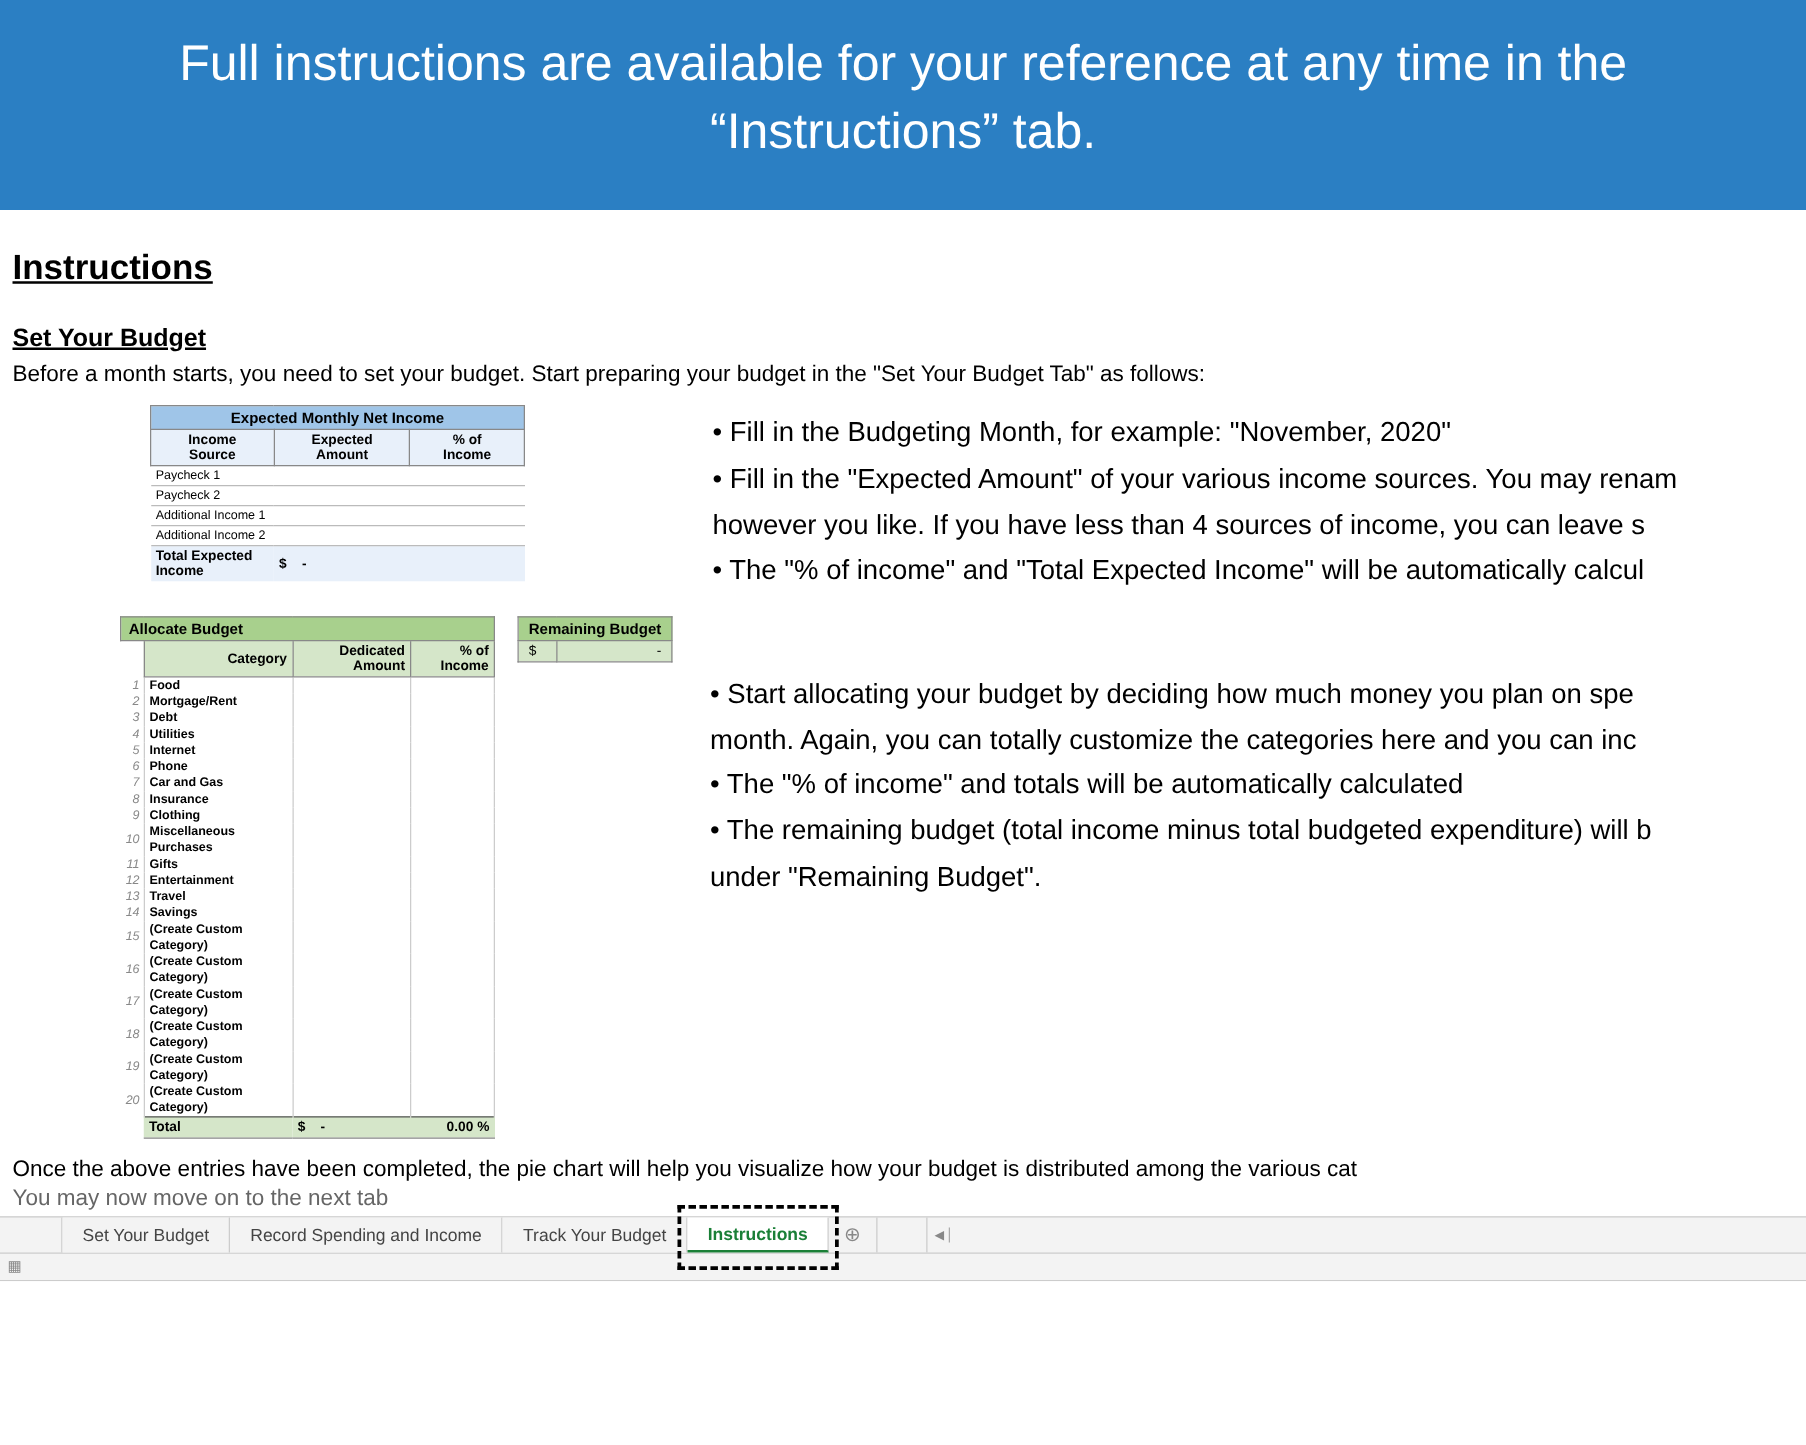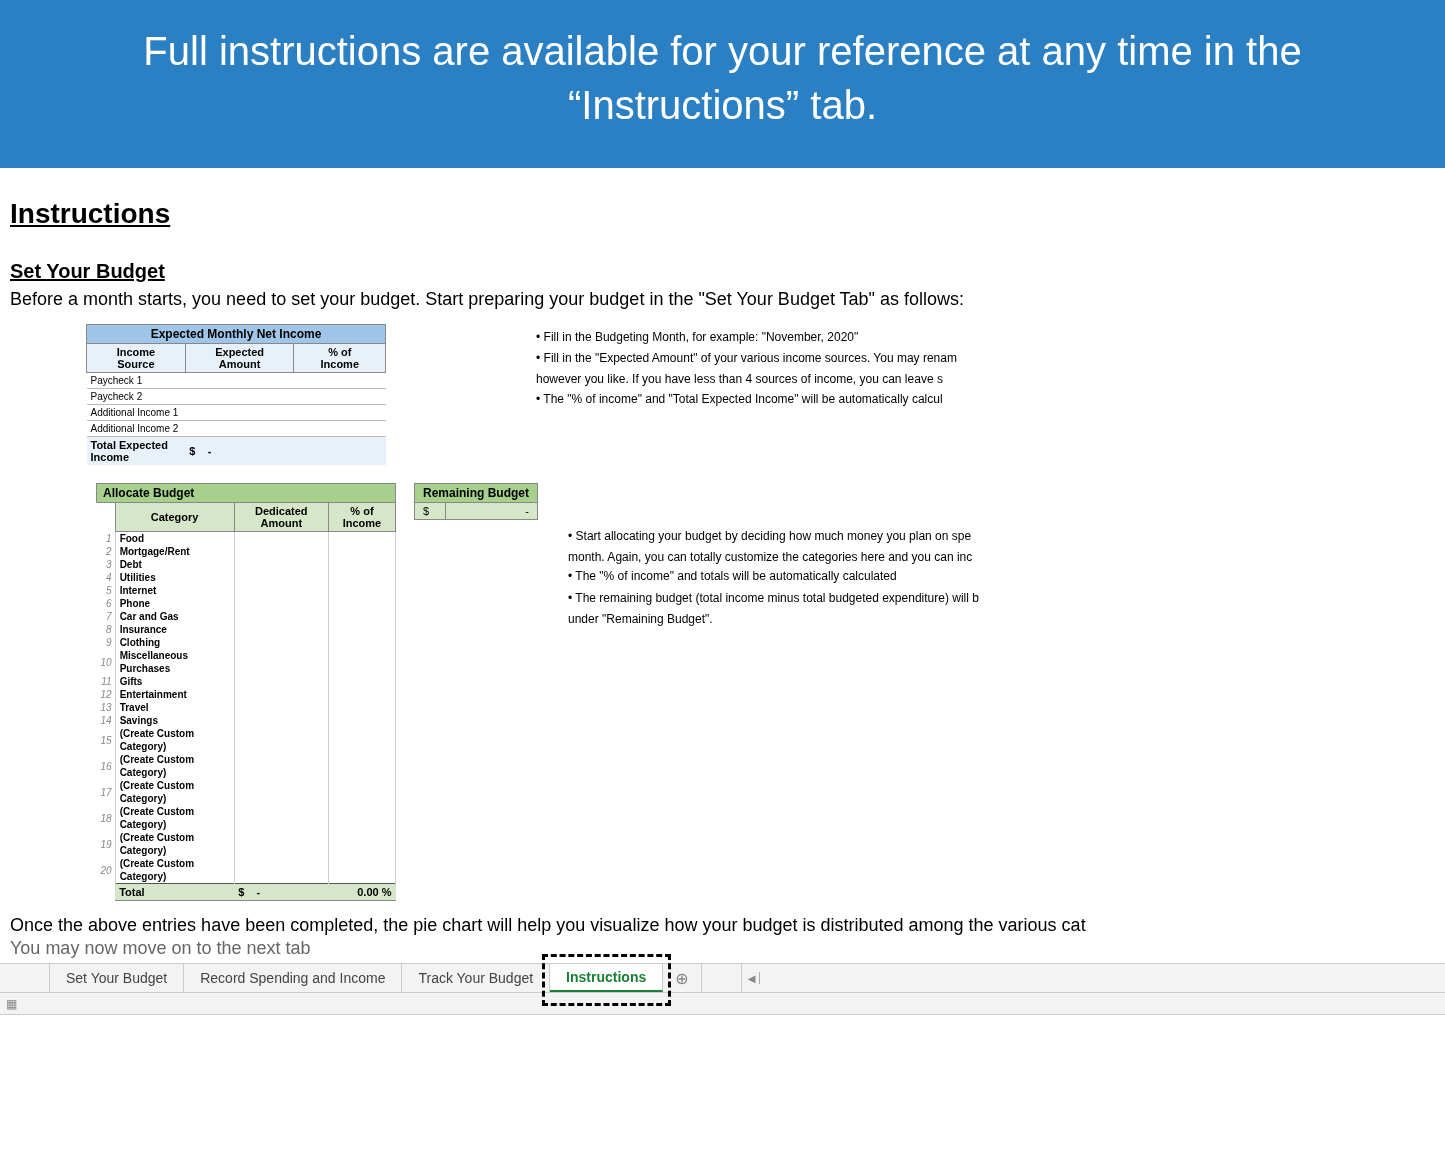--- a/index.html
+++ b/index.html
@@ -41,24 +41,24 @@
   }
   .budget-label {
     font-size: 14px;
     font-weight: 700;
     margin: 8px 0 10px 120px;
   }
   .row {
     display: flex;
     align-items: flex-start;
     gap: 30px;
-    margin-left: 76px;
+    margin-left: 110px;
   }
   .bullets {
-    font-size: 12px;
+    font-size: 22px;
     line-height: 1.6;
     margin-top: 4px;
     white-space: nowrap;
   }
   .bullets .b::before { content: "• "; }
   .bullets .b { margin-bottom: 2px; }
 
   
   .tbl-wrap { font-family: Arial, sans-serif; }
   .income {
@@ -105,21 +105,21 @@
     background: #a8d08d;
     text-align: left;
     font-weight: 700;
     font-size: 12px;
     border: 1px solid #888;
     padding: 2px 6px;
     margin-left: 36px;
   }
   .alloc .hdr td {
     background: #d5e6c9;
-    text-align: center;
+    text-align: right;
     font-weight: 700;
     border: 1px solid #888;
     padding: 2px 4px;
   }
   .alloc .row2 td {
     padding: 0 4px;
     font-size: 10px;
     border-left: 1px solid #ccc;
     border-right: 1px solid #ccc;
     line-height: 1.3;

